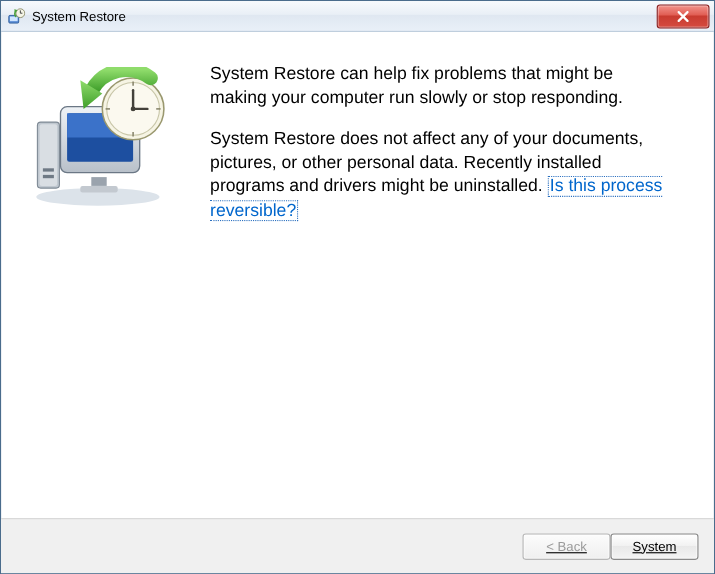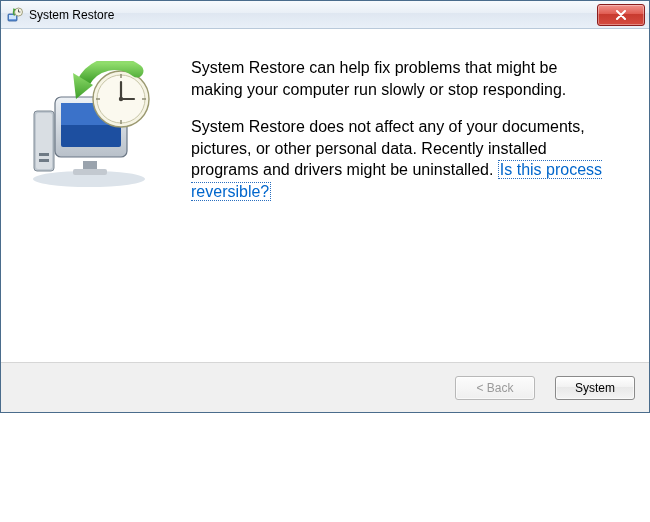--- a/index.html
+++ b/index.html
@@ -8,21 +8,21 @@
     font-family: "Segoe UI", Tahoma, sans-serif;
     background: #fff;
     width: 650px;
     height: 522px;
     overflow: hidden;
     font-size: 12px;
     color: #000;
   }
   .window {
     width: 650px;
-    height: 413px;
+    height: 522px;
     border: 1px solid #4a6c8c;
     box-sizing: border-box;
     display: flex;
     flex-direction: column;
     background: #fff;
   }
   .titlebar {
     height: 28px;
     display: flex;
     align-items: center;
@@ -101,21 +101,22 @@
   }
   .footer {
     height: 50px;
     border-top: 1px solid #d6d6d6;
     background: #f0f0f0;
     display: flex;
     align-items: center;
     justify-content: flex-end;
     padding: 0 14px;
     box-sizing: border-box;
-    gap: 20px;
+    gap: 0;
+    text-decoration: underline;
   }
   .btn {
     min-width: 80px;
     height: 24px;
     font-size: 12px;
     font-family: inherit;
     padding: 0 12px;
     border: 1px solid #8a8a8a;
     border-radius: 3px;
     background: linear-gradient(to bottom, #ffffff 0%, #f2f2f2 45%, #e8e8e8 46%, #f4f4f4 100%);

